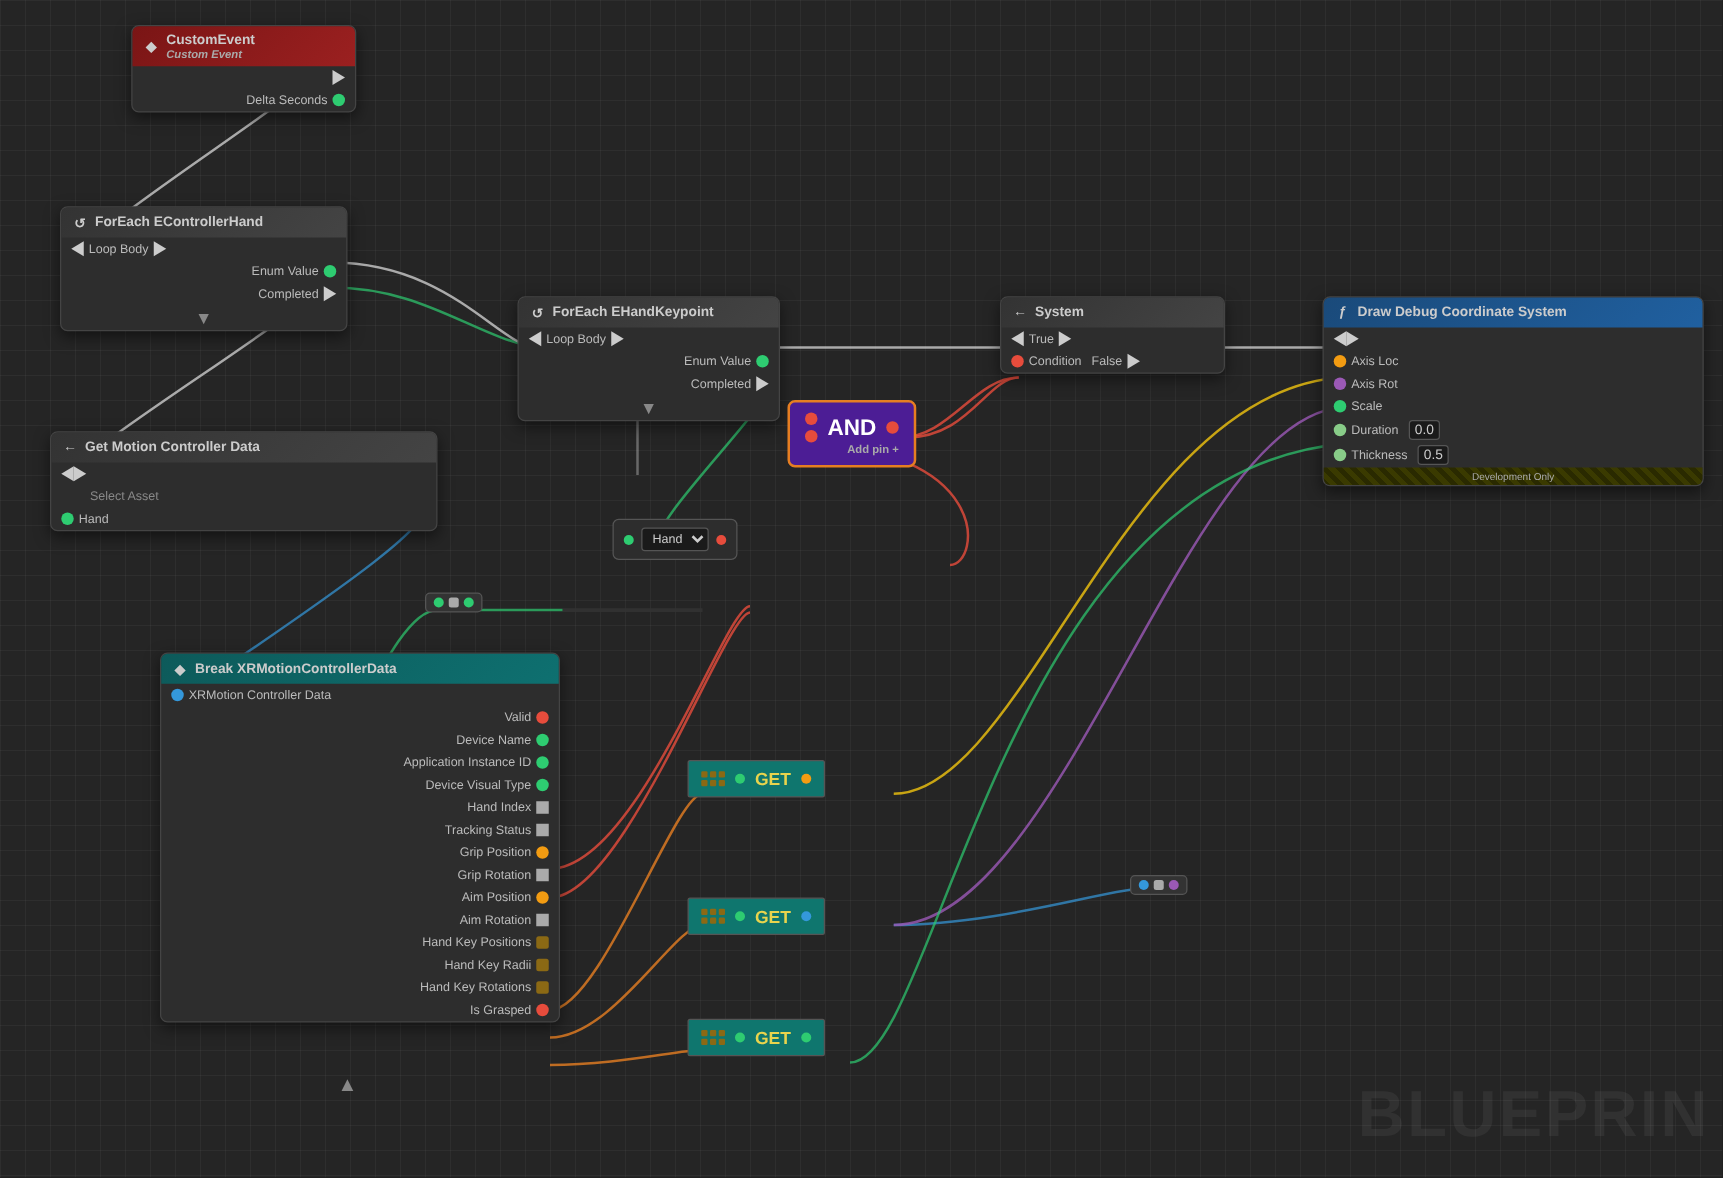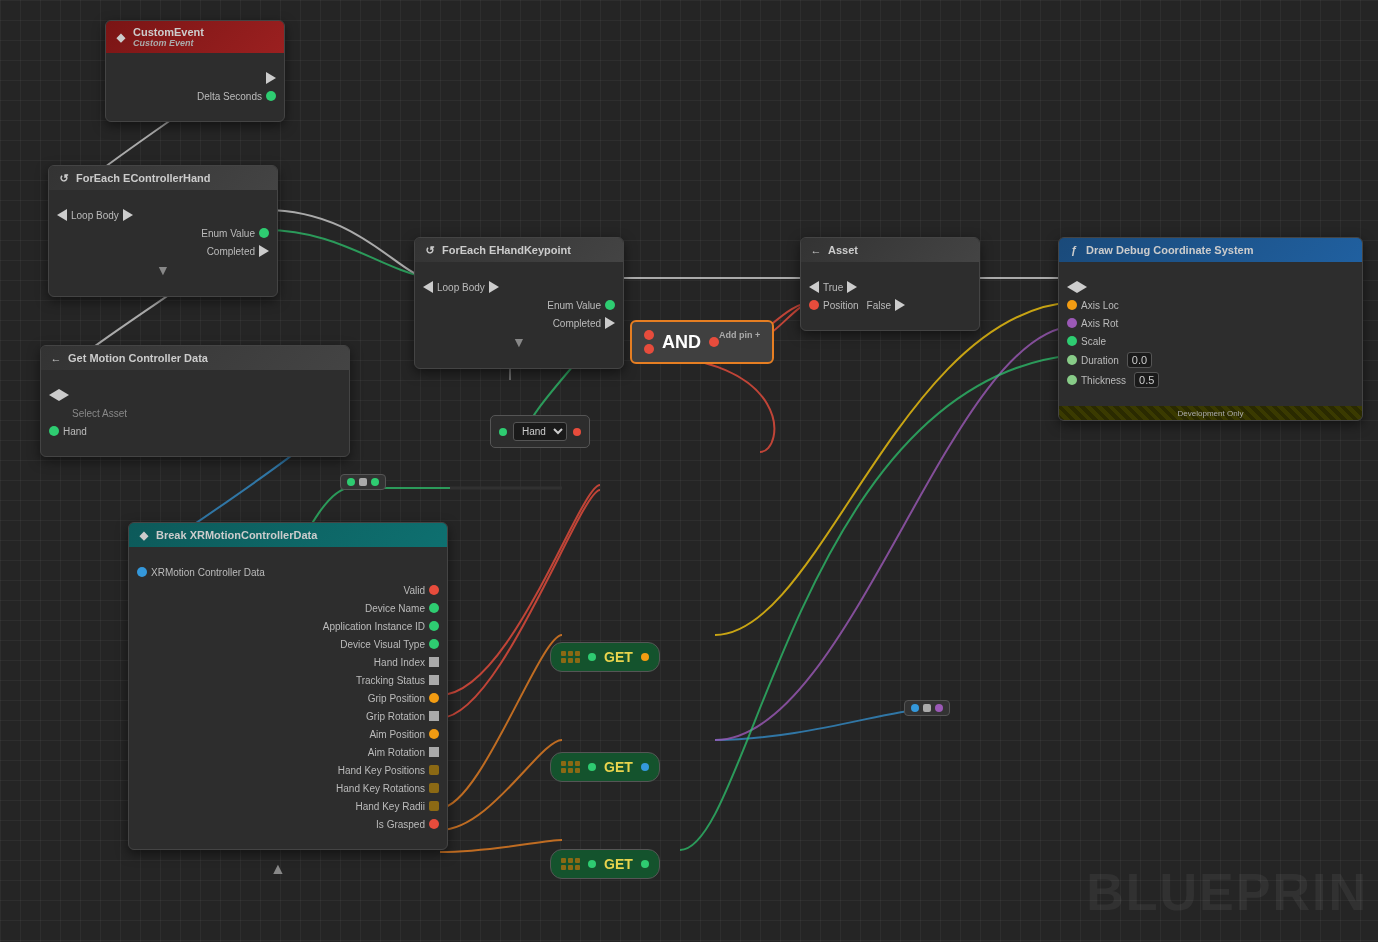--- a/index.html
+++ b/index.html
@@ -60,21 +60,21 @@
 
     .node-header .node-icon {
       width: 14px;
       height: 14px;
       display: inline-flex;
       align-items: center;
       justify-content: center;
     }
 
     .node-body {
-      padding: 16px 0;
+      padding: 0 0;
     }
 
     .node-row {
       display: flex;
       align-items: center;
       padding: 2px 8px;
       min-height: 18px;
       justify-content: flex-start;
     }
 
@@ -154,48 +154,47 @@
       top: 0;
       left: 0;
       width: 1378px;
       height: 942px;
       pointer-events: none;
     }
 
     
     .and-node {
       position: absolute;
-      background: #404040;
+      background: #4c1d95;
       border: 2px solid #e67e22;
       border-radius: 6px;
       padding: 8px 12px;
       color: #fff;
       font-size: 16px;
       font-weight: bold;
       display: flex;
-      flex-direction: row;
-      align-items: flex-start;
+      flex-direction: column;
+      align-items: flex-end;
     }
 
     .and-addpin {
       font-size: 9px;
       color: #aaa;
     }
 
     
     .get-node {
       position: absolute;
-      background: #14532d;
+      background: #0f766e;
       border: 1px solid #555;
-      border-radius: 12px;
+      border-radius: 2px;
       display: flex;
       align-items: center;
       padding: 6px 10px;
       gap: 8px;
-      margin-top: 34px;
     }
 
     .get-label {
       font-size: 14px;
       font-weight: bold;
       color: #e8d44d;
     }
 
     .get-grid-icon {
       display: grid;
@@ -382,31 +381,31 @@
     </div>
     <span style="font-size:18px;font-weight:bold;color:#fff;">AND</span>
     <span class="pin pin-red"></span>
   </div>
   <div class="and-addpin">Add pin +</div>
 </div>
 
 <div class="bp-node" style="left:800px;top:237px;width:155px;">
   <div class="node-header header-dark">
     <span class="node-icon">←</span>
-    <span>Asset</span>
+    <span>System</span>
   </div>
   <div class="node-body">
     <div class="node-row">
       <div class="pin-exec pin-exec-left"></div>
       <span class="pin-label">True</span>
       <div class="pin-exec pin-exec-right"></div>
     </div>
     <div class="node-row">
       <span class="pin pin-red"></span>
-      <span class="pin-label">Position</span>
+      <span class="pin-label">Condition</span>
       <span class="pin-label">False</span>
       <div class="pin-exec pin-exec-right"></div>
     </div>
   </div>
 </div>
 
 <div class="bp-node" style="left:1058px;top:237px;width:305px;">
   <div class="node-header header-blue">
     <span class="node-icon">ƒ</span>
     <span>Draw Debug Coordinate System</span>
@@ -492,25 +491,25 @@
     </div>
     <div class="node-row right-only">
       <span class="pin-label">Aim Rotation</span>
       <span class="pin pin-green" style="background:#aaa;border-radius:0;"></span>
     </div>
     <div class="node-row right-only">
       <span class="pin-label">Hand Key Positions</span>
       <span class="pin pin-grid"></span>
     </div>
     <div class="node-row right-only">
+      <span class="pin-label">Hand Key Radii</span>
+      <span class="pin pin-grid"></span>
+    </div>
+    <div class="node-row right-only">
       <span class="pin-label">Hand Key Rotations</span>
-      <span class="pin pin-grid"></span>
-    </div>
-    <div class="node-row right-only">
-      <span class="pin-label">Hand Key Radii</span>
       <span class="pin pin-grid"></span>
     </div>
     <div class="node-row right-only">
       <span class="pin-label">Is Grasped</span>
       <span class="pin pin-red"></span>
     </div>
   </div>
 </div>
 
 <div style="position:absolute;left:490px;top:415px;background:#2d2d2d;border:1px solid #555;border-radius:5px;padding:6px 8px;display:flex;align-items:center;gap:6px;">

